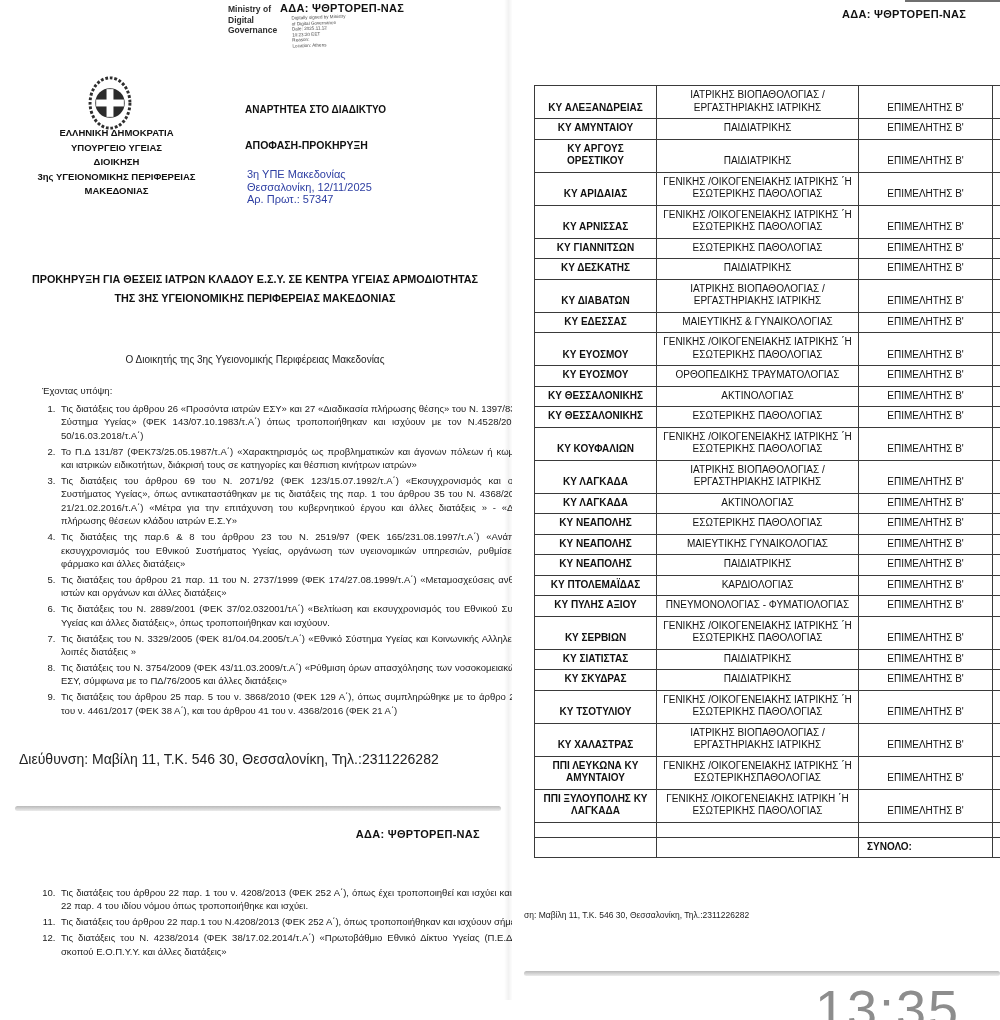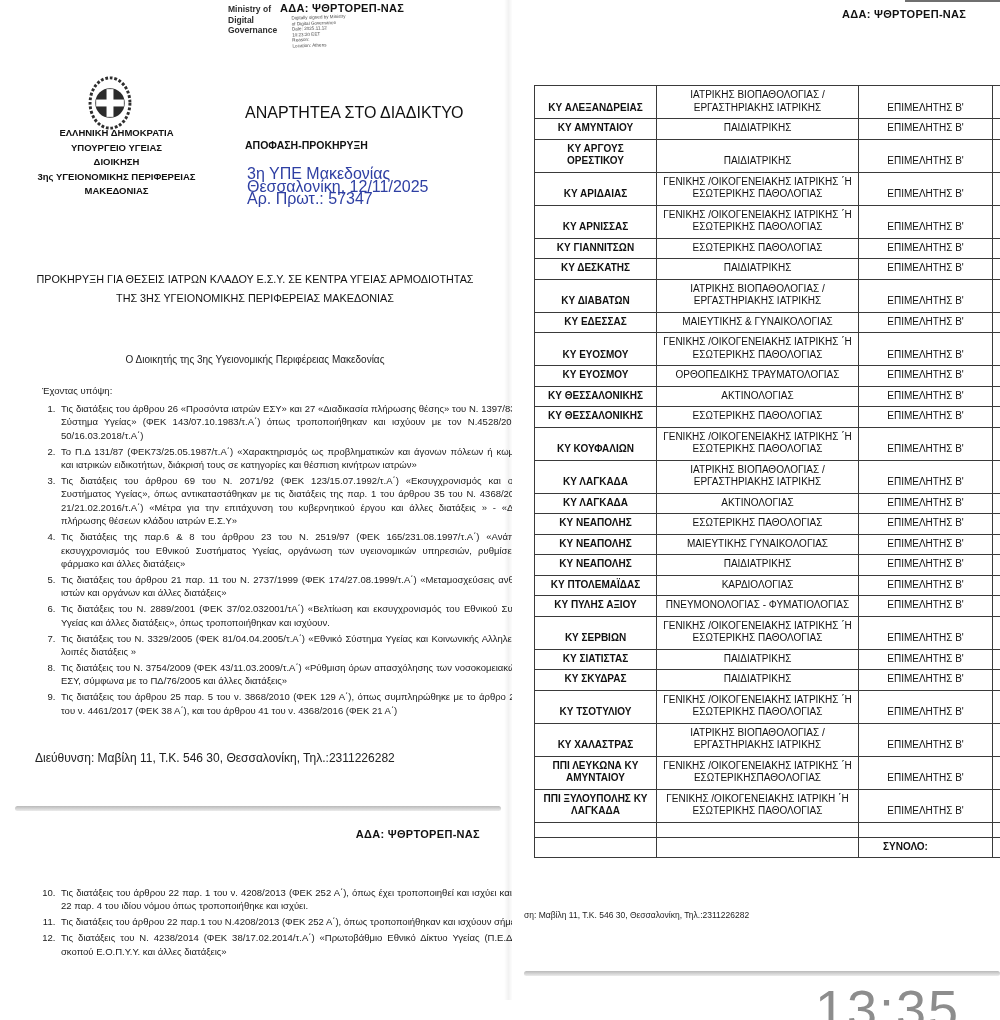--- a/index.html
+++ b/index.html
@@ -11,50 +11,50 @@
     -webkit-font-smoothing:antialiased;
   }
   .abs{position:absolute;}
   
   .page-left{left:0;top:0;width:510px;height:1020px;background:#fff;}
   .ada{font-weight:bold;font-size:11px;color:#111;letter-spacing:.3px;white-space:nowrap;}
   .ministry-block{left:228px;top:4px;font-size:8.5px;line-height:10.5px;color:#2e2e2e;font-weight:bold;}
   .stamp-block{left:292px;top:14px;width:86px;font-size:4.6px;line-height:5.6px;color:#4a4a4a;transform:rotate(-2deg);}
   .emblem{left:84px;top:73px;}
   .gov-header{left:4px;top:126px;width:225px;text-align:center;font-weight:bold;font-size:9.5px;line-height:14.5px;color:#111;}
-  .right-head{left:245px;top:104px;width:230px;font-weight:normal;font-size:16px;color:#111;}
+  .right-head{left:245px;top:104px;width:230px;font-weight:bold;font-size:10px;color:#111;}
   .decision{left:245px;top:139px;font-weight:bold;font-size:10.5px;color:#111;}
-  .protocol{left:247px;top:168px;font-size:16px;line-height:12.5px;color:#2e3fa3;}
-  .title-block{left:24px;top:272px;width:462px;text-align:center;font-weight:normal;font-size:10.8px;line-height:15px;color:#111;}
+  .protocol{left:247px;top:168px;font-size:11px;line-height:12.5px;color:#2e3fa3;}
+  .title-block{left:24px;top:272px;width:462px;text-align:center;font-weight:bold;font-size:10.8px;line-height:15px;color:#111;}
   .title-line2{margin-top:4px;}
   .subtitle{left:24px;top:354px;width:462px;text-align:center;font-size:10px;color:#1c1c1c;}
   .having{left:26px;top:385px;font-size:9.5px;color:#1c1c1c;margin-left:16px;}
   ol.law-list{margin:0;padding:0 0 0 58px;font-size:9.5px;line-height:13.4px;text-align:justify;color:#1a1a1a;}
   ol.law-list li{padding-left:3px;margin-bottom:2.5px;}
   .list1{left:0px;top:402px;width:494px;}
   .list2{left:0px;top:886px;width:506px;}
-  .footer-addr{left:35px;top:751px;font-size:12px;color:#222;}
+  .footer-addr{left:19px;top:751px;font-size:14px;color:#222;}
   .page-shadow{height:5px;border-radius:3px;background:linear-gradient(#b9b9b9,#ececec);}
   .shadow-left{left:15px;top:806px;width:486px;}
   .ada-mid{left:0;top:828px;width:480px;text-align:right;}
   
   .page-right{left:512px;top:0;width:488px;height:1020px;background:#fff;overflow:hidden;}
   .page-divider{left:504px;top:0;width:9px;height:1000px;background:linear-gradient(90deg,rgba(0,0,0,0) 0%,rgba(0,0,0,.05) 50%,rgba(0,0,0,0) 100%);}
   .edge-line{left:905px;top:0;width:95px;height:2px;background:#6f6f6f;}
   .ada-right{left:330px;top:8px;}
   .pos-table{left:22px;top:85px;border-collapse:collapse;table-layout:fixed;width:498px;}
   .pos-table td{
     border:1.4px solid #3a3a3a;
     font-size:10px;line-height:12.5px;
     padding:3px 4px 4px 4px;
     text-align:center;vertical-align:bottom;color:#111;
     overflow:hidden;
   }
   .pos-table td.fac{font-weight:bold;}
-  .pos-table td.total{font-weight:bold;text-align:left;padding-left:24px;}
+  .pos-table td.total{font-weight:bold;text-align:left;padding-left:8px;}
   .pos-table tr.empty-row td{height:10px;padding:2px;}
   .footer-right{left:12px;top:910px;font-size:8.5px;color:#222;}
   .shadow-right{left:524px;top:971px;width:476px;}
   .clock{left:815px;top:978px;font-size:54px;color:#8d8d8d;letter-spacing:2px;font-weight:400;}
 </style>
 </head>
 <body>
 
 <div class="abs page-left">
 

